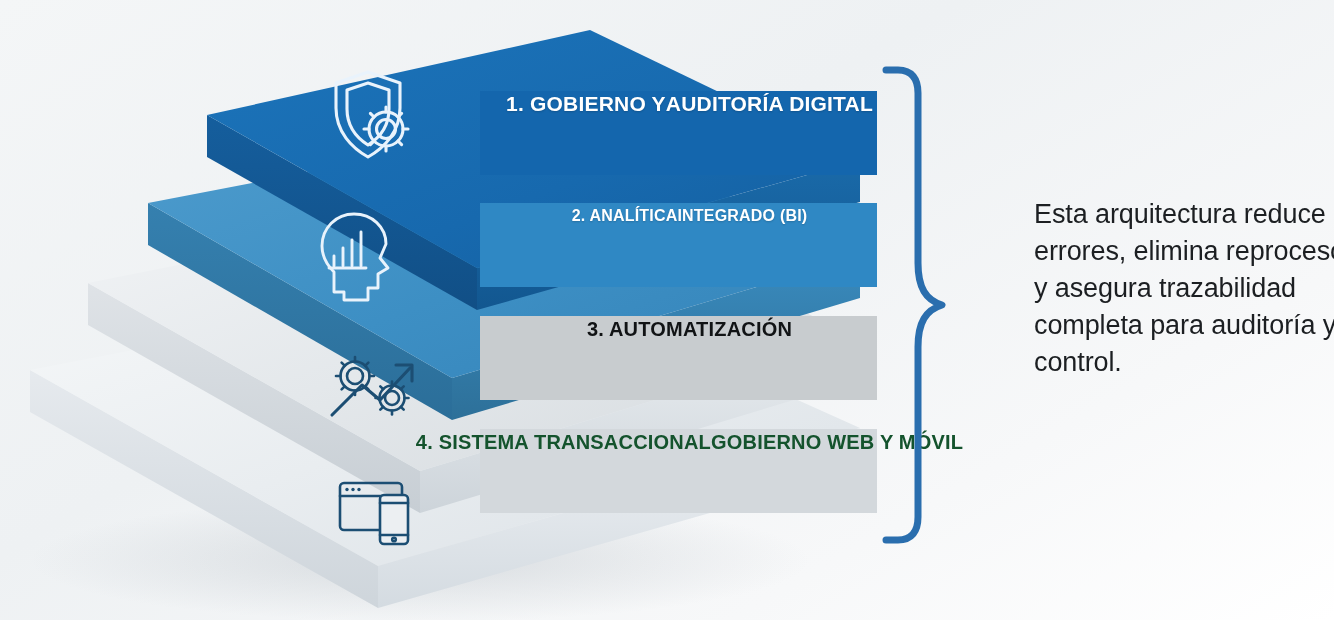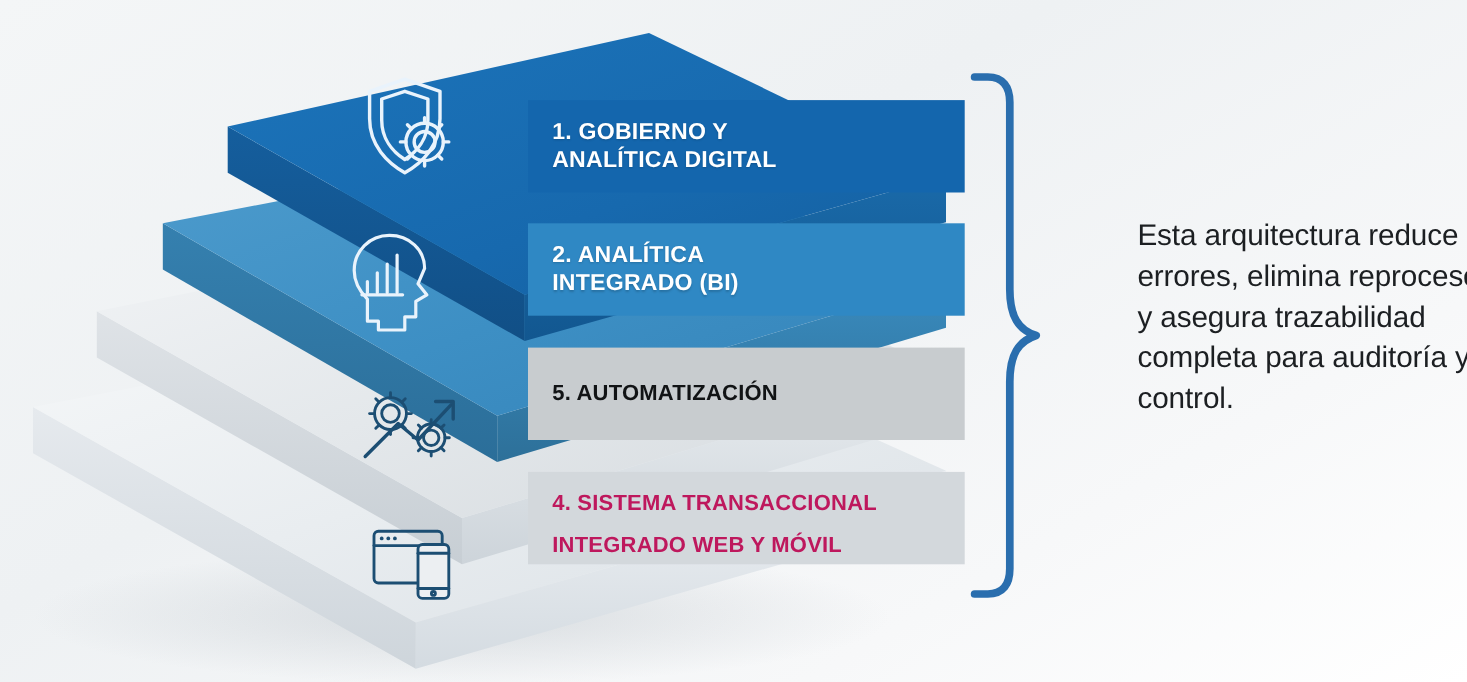--- a/index.html
+++ b/index.html
@@ -23,21 +23,21 @@
   #pyramid-svg {
     position: absolute;
     left: 0;
     top: 0;
     width: 1334px;
     height: 620px;
   }
   .label-bar {
     position: absolute;
     display: flex;
-    flex-direction: column;
+    flex-direction: row;
     justify-content: center;
     box-sizing: border-box;
     padding-left: 22px;
   }
   .label-bar .line {
     font-weight: bold;
     letter-spacing: 0.2px;
     white-space: nowrap;
   }
   #bar-1 {
@@ -49,42 +49,41 @@
     font-size: 21px;
     line-height: 26px;
     text-shadow: 0 1px 2px rgba(0,0,0,0.18);
   }
   #bar-2 {
     left: 480px; top: 203px; width: 397px; height: 84px;
     background: #2f88c4;
   }
   #bar-2 .line {
     color: #ffffff;
-    font-size: 21px;
+    font-size: 16px;
     line-height: 26px;
     text-shadow: 0 1px 2px rgba(0,0,0,0.18);
   }
   #bar-3 {
     left: 480px; top: 316px; width: 397px; height: 84px;
     background: #c8cccf;
   }
   #bar-3 .line {
     color: #111315;
     font-size: 20px;
     line-height: 26px;
   }
   #bar-4 {
     left: 480px; top: 429px; width: 397px; height: 84px;
     background: #d3d8dc;
   }
   #bar-4 .line {
-    color: #be185d;
+    color: #14532d;
     font-size: 20px;
     line-height: 26px;
-    margin-top: 12px;
   }
   #side-note {
     position: absolute;
     left: 1034px;
     top: 196px;
     width: 330px;
     color: #1c1f22;
     font-size: 27px;
     line-height: 37px;
     letter-spacing: -0.1px;
@@ -273,35 +272,35 @@
       <circle cx="359" cy="489.5" r="1.7" fill="#1c4e73" stroke="none"></circle>
       <rect x="380" y="495" width="28" height="49" rx="4" fill="#eceff2"></rect>
       <line x1="380" y1="503" x2="408" y2="503"></line>
       <line x1="380" y1="535" x2="408" y2="535"></line>
       <circle cx="394" cy="539.5" r="1.8"></circle>
     </g>
   </svg>
 
   <div class="label-bar" id="bar-1">
     <span class="line">1. GOBIERNO Y</span>
-    <span class="line">ANALÍTICA DIGITAL</span>
+    <span class="line">AUDITORÍA DIGITAL</span>
   </div>
 
   <div class="label-bar" id="bar-2">
     <span class="line">2. ANALÍTICA</span>
     <span class="line">INTEGRADO (BI)</span>
   </div>
 
   <div class="label-bar" id="bar-3">
-    <span class="line">5. AUTOMATIZACIÓN</span>
+    <span class="line">3. AUTOMATIZACIÓN</span>
   </div>
 
   <div class="label-bar" id="bar-4">
     <span class="line">4. SISTEMA TRANSACCIONAL</span>
-    <span class="line">INTEGRADO WEB Y MÓVIL</span>
+    <span class="line">GOBIERNO WEB Y MÓVIL</span>
   </div>
 
   <svg id="brace-svg" viewBox="0 0 100 510" xmlns="http://www.w3.org/2000/svg">
     <path d="M6 15
              L18 15
              C32 15 38 24 38 38
              L38 208
              C38 233 46 245 62 250
              C46 255 38 267 38 292
              L38 462

